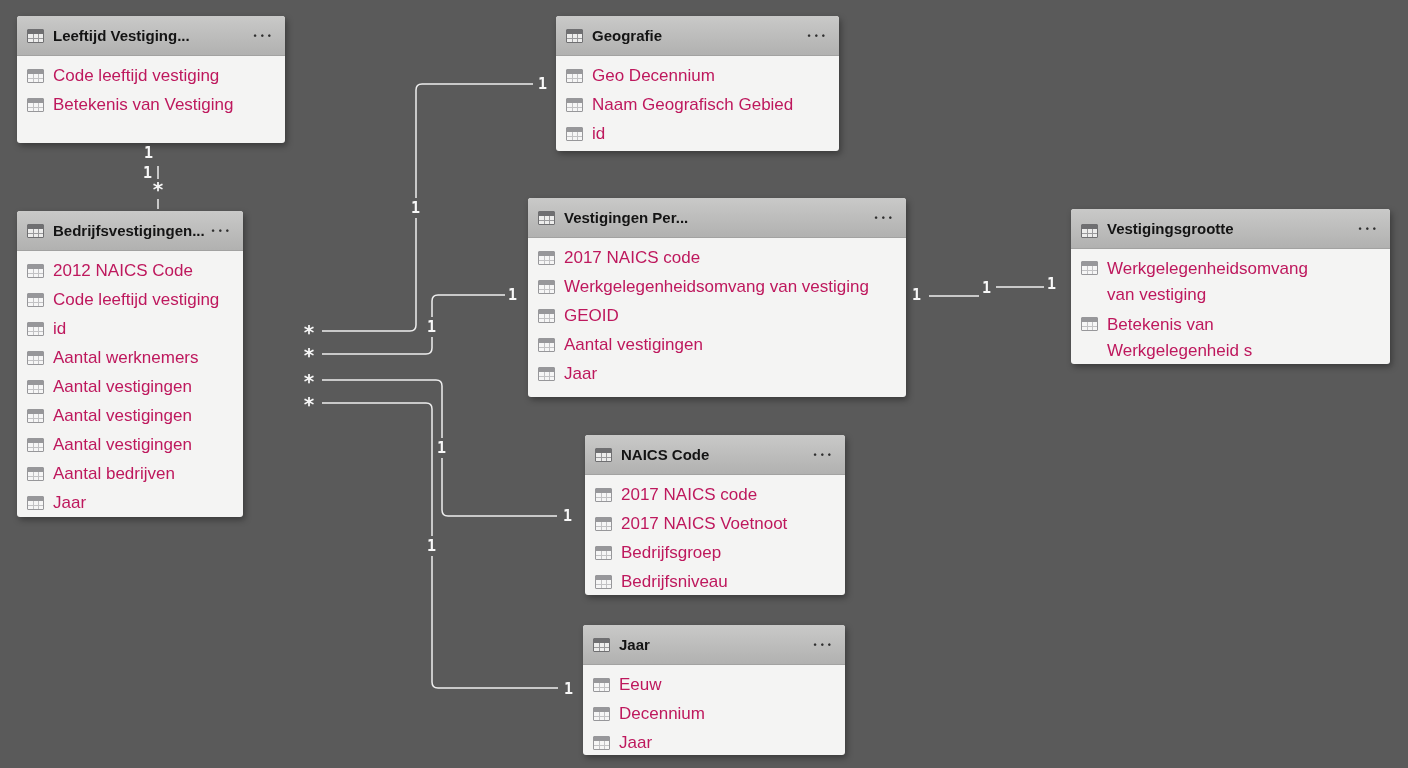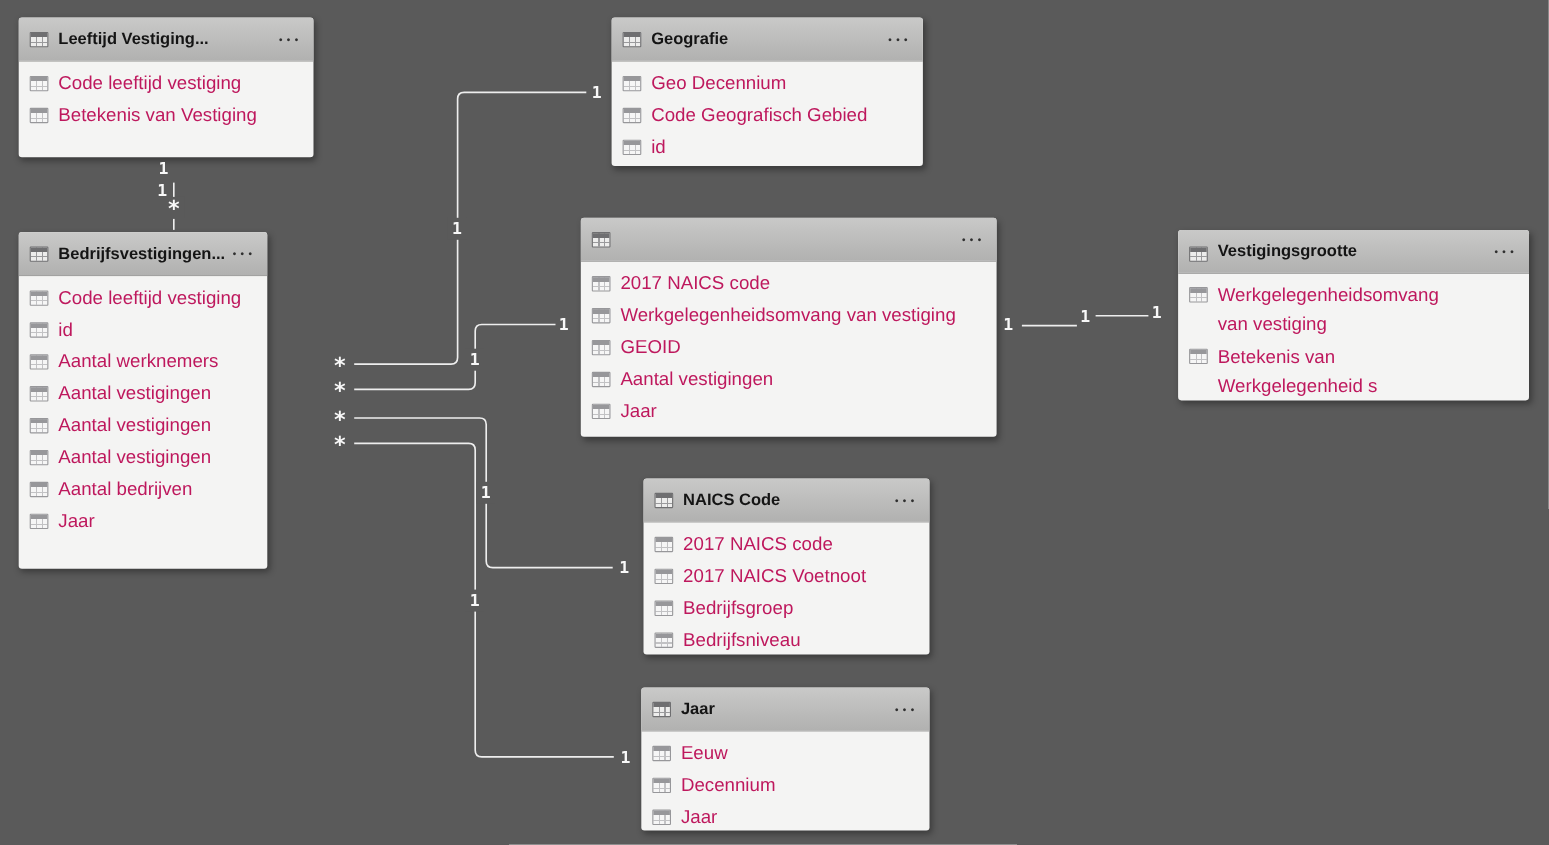--- a/index.html
+++ b/index.html
@@ -103,38 +103,42 @@
       <span class="title">Geografie</span>
       <span class="more">•••</span>
     </div>
     <div class="card-body">
       <div class="frow">
           <span class="ticon"></span>
           <span class="fname">Geo Decennium</span>
         </div>
       <div class="frow">
           <span class="ticon"></span>
-          <span class="fname">Code Geografisch Gebied</span>
+          <span class="fname">Naam Geografisch Gebied</span>
         </div>
       <div class="frow">
           <span class="ticon"></span>
           <span class="fname">id</span>
         </div>
     </div>
   </div>
 
   <div class="card" id="t2">
     <div class="card-header">
       <span class="ticon"></span>
       <span class="title">Bedrijfsvestigingen...</span>
       <span class="more">•••</span>
     </div>
     <div class="card-body">
       <div class="frow">
           <span class="ticon"></span>
+          <span class="fname">2012 NAICS Code</span>
+        </div>
+      <div class="frow">
+          <span class="ticon"></span>
           <span class="fname">Code leeftijd vestiging</span>
         </div>
       <div class="frow">
           <span class="ticon"></span>
           <span class="fname">id</span>
         </div>
       <div class="frow">
           <span class="ticon"></span>
           <span class="fname">Aantal werknemers</span>
         </div>
@@ -157,20 +161,21 @@
       <div class="frow">
           <span class="ticon"></span>
           <span class="fname">Jaar</span>
         </div>
     </div>
   </div>
 
   <div class="card" id="t3">
     <div class="card-header">
       <span class="ticon"></span>
+      <span class="title">Vestigingen Per...</span>
       <span class="more">•••</span>
     </div>
     <div class="card-body">
       <div class="frow">
           <span class="ticon"></span>
           <span class="fname">2017 NAICS code</span>
         </div>
       <div class="frow">
           <span class="ticon"></span>
           <span class="fname">Werkgelegenheidsomvang van vestiging</span>

